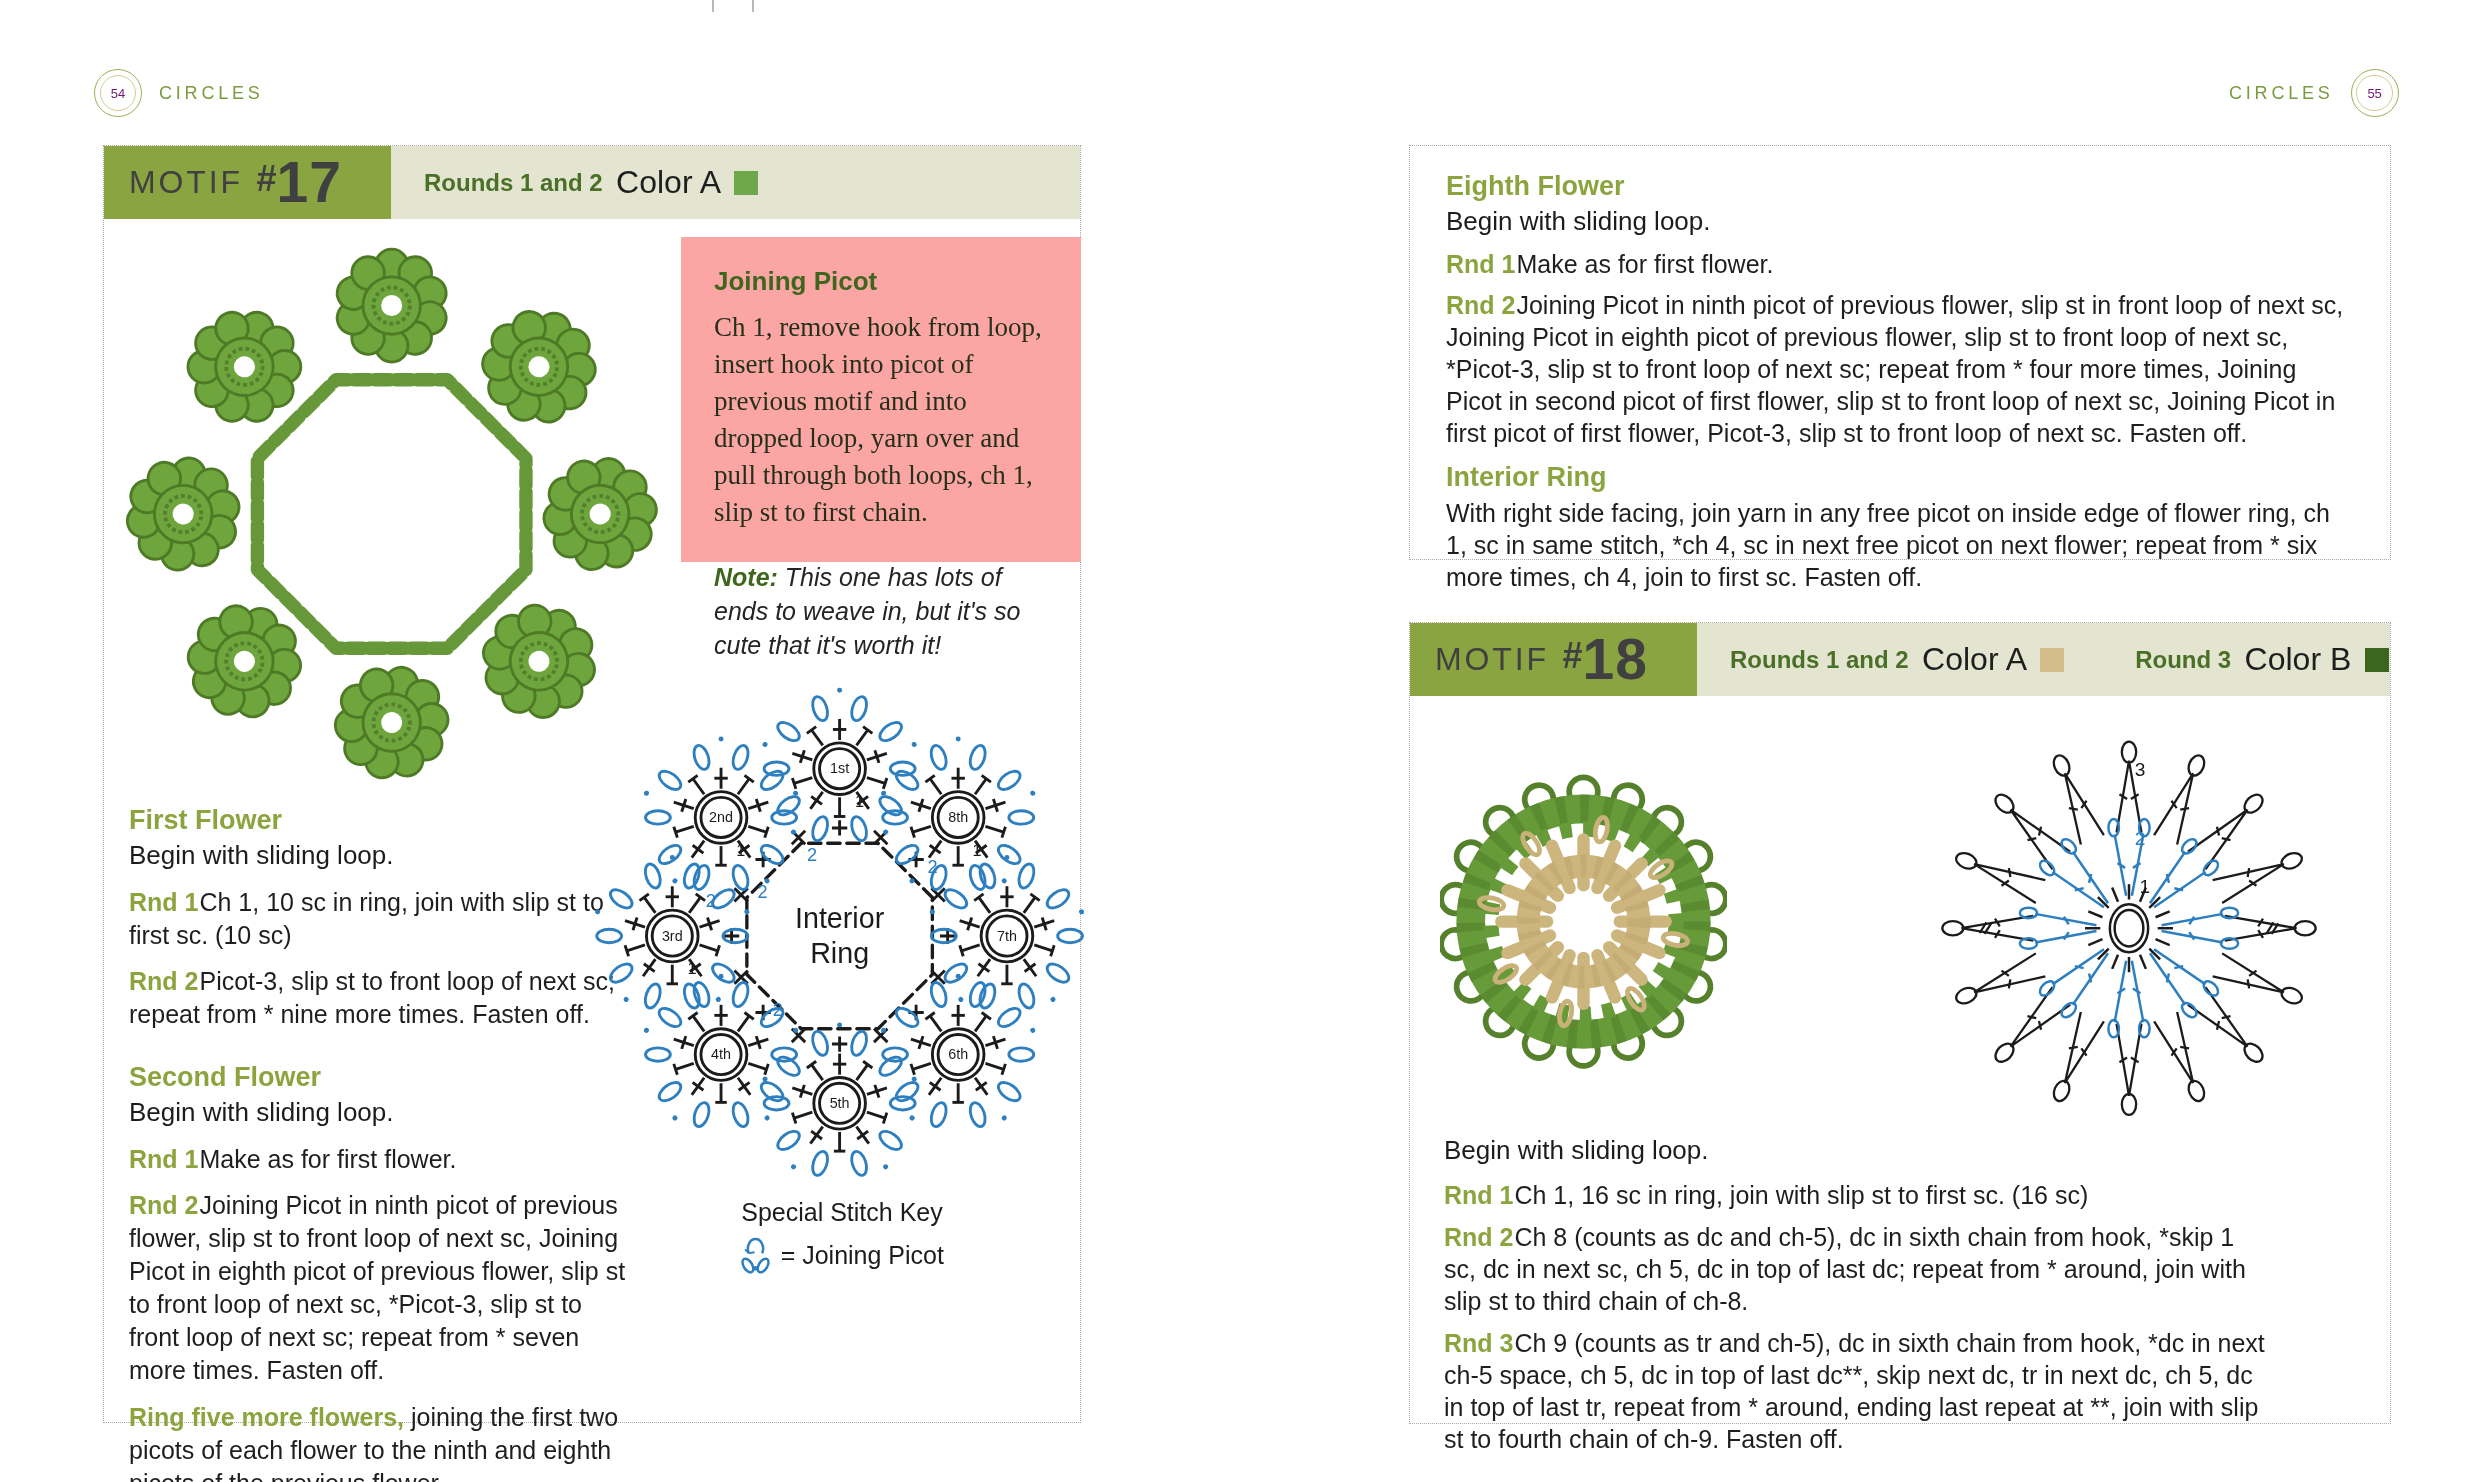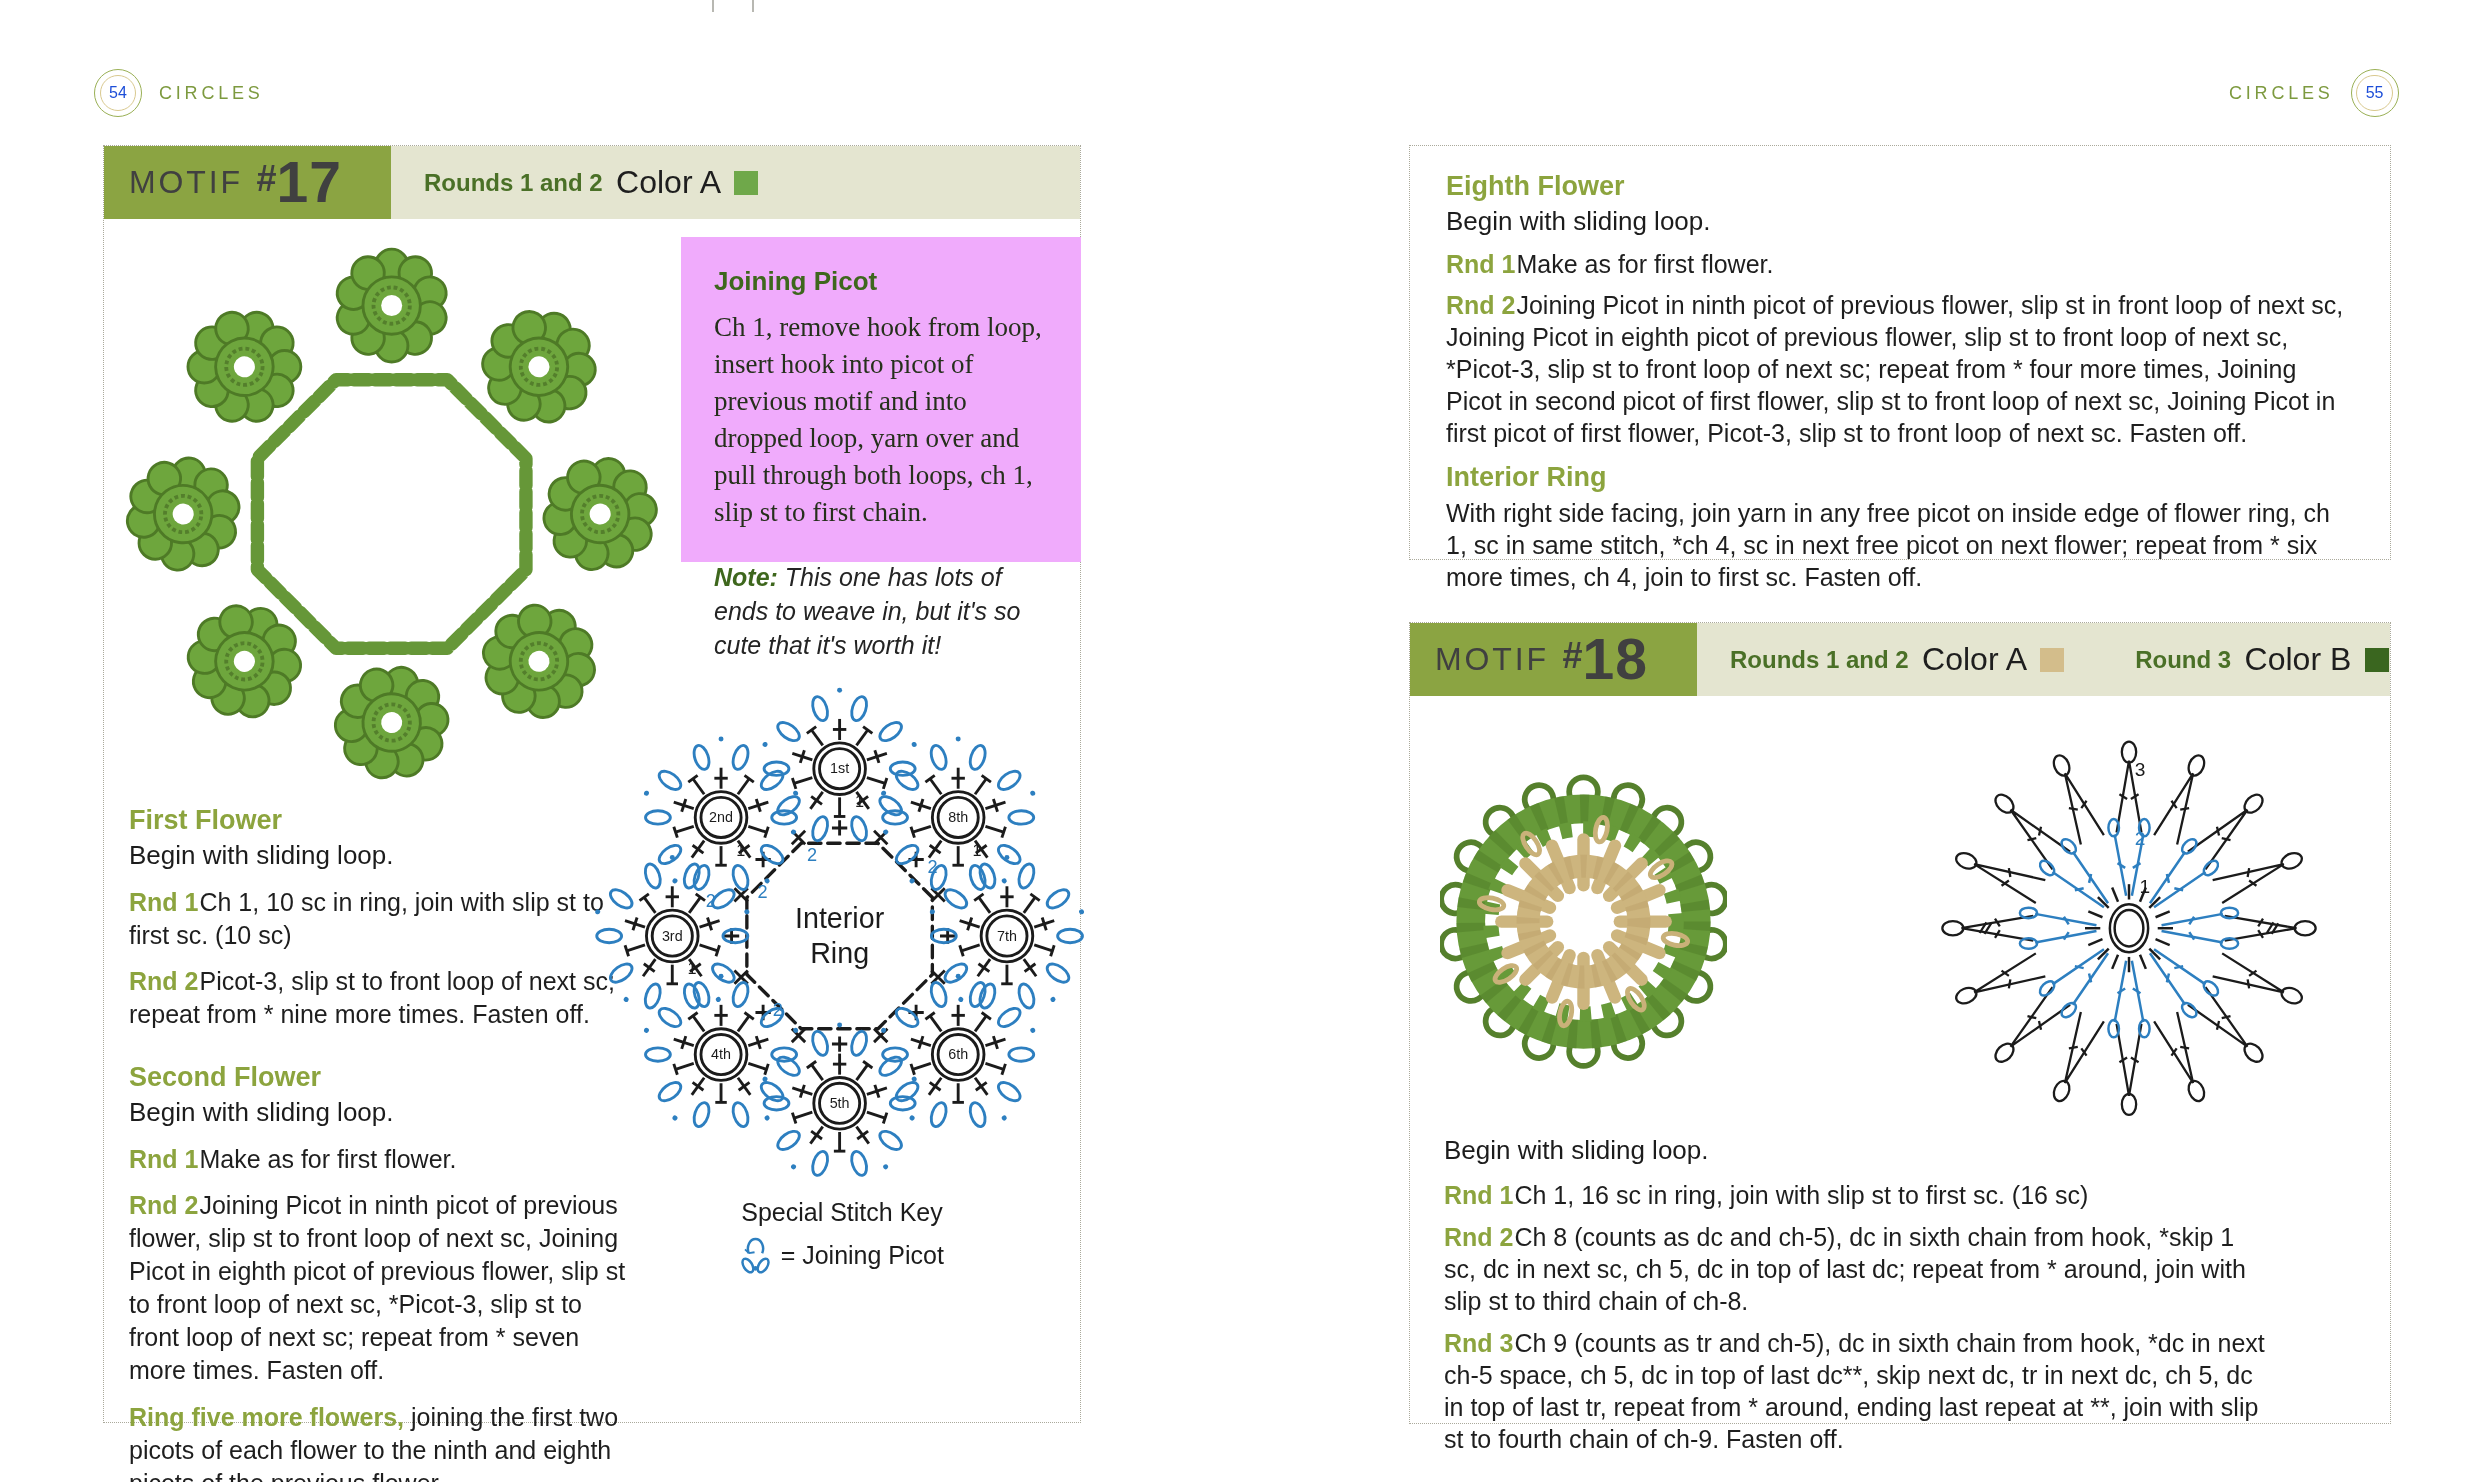--- a/index.html
+++ b/index.html
@@ -7,41 +7,41 @@
           font-family:"Liberation Sans",sans-serif;color:#1e1e1e;overflow:hidden;}
 
   
   .regmark{position:absolute;top:0;width:1.9px;height:12.4px;background:#9a9a92;opacity:.7;}
 
   
   .folio{position:absolute;display:flex;align-items:center;gap:17px;}
   .folio-circle{position:relative;width:46px;height:46px;border:1.9px solid #9ab055;border-radius:50%;
                 display:flex;align-items:center;justify-content:center;}
   .folio-circle .inner{position:absolute;inset:4.8px;border:1.9px solid #d9c98f;border-radius:50%;}
-  .folio-num{position:relative;font-size:16px;color:#1d4ed8;z-index:2;}
+  .folio-num{position:relative;font-size:13px;color:#701a75;z-index:2;}
   .pagehead{font-size:18px;letter-spacing:3.8px;color:#7d9a3f;font-weight:500;}
 
   
   .pbox{position:absolute;border:1.9px dotted #aaa99b;background:#fff;box-sizing:border-box;}
 
   
   .bar{display:flex;align-items:stretch;height:73px;}
   .bar-title{width:287px;background:#8ba442;display:flex;align-items:center;padding-left:25px;
              box-sizing:border-box;color:#404040;flex:none;}
   .mt{font-size:32px;letter-spacing:2.9px;font-weight:400;}
   .mh{font-size:36px;font-weight:800;margin-left:13.4px;transform:translateY(-3.8px);}
   .md{font-size:57px;font-weight:800;letter-spacing:1px;line-height:1;}
   .bar-rest{flex:1;background:#e4e5d0;display:flex;align-items:center;padding-left:33px;gap:13.4px;}
   .lg-rounds{font-size:24px;font-weight:bold;color:#4a7027;}
   .lg-color{font-size:32px;color:#1e1e1e;}
   .swatch{width:24px;height:24px;display:inline-block;flex:none;}
   .lg-gap{width:44px;flex:none;}
 
   
-  .notebox{position:absolute;background:#f0abfc;box-sizing:border-box;padding:29px 33px;}
+  .notebox{position:absolute;background:#fca5a5;box-sizing:border-box;padding:29px 33px;}
   .notebox h3{margin:0 0 11.5px 0;font-size:26px;color:#3e671d;font-weight:bold;}
   .nb-body{font-family:"Liberation Serif",serif;font-size:27px;line-height:37px;color:#25301b;margin:0;}
   .nb-note{font-size:25px;font-style:italic;line-height:34px;margin:29px 0 0 0;color:#242424;}
   .nb-note .nlab{color:#3e671d;font-weight:bold;}
 
   
   .icol{position:absolute;}
   .fhead{font-size:27px;font-weight:bold;color:#8ca43e;margin:0 0 3.8px 0;}
   .intro{font-size:26px;margin:0 0 15.3px 0;color:#1c1c1c;}
   .rnd{font-size:25px;line-height:33px;margin:0 0 13.4px 0;}

